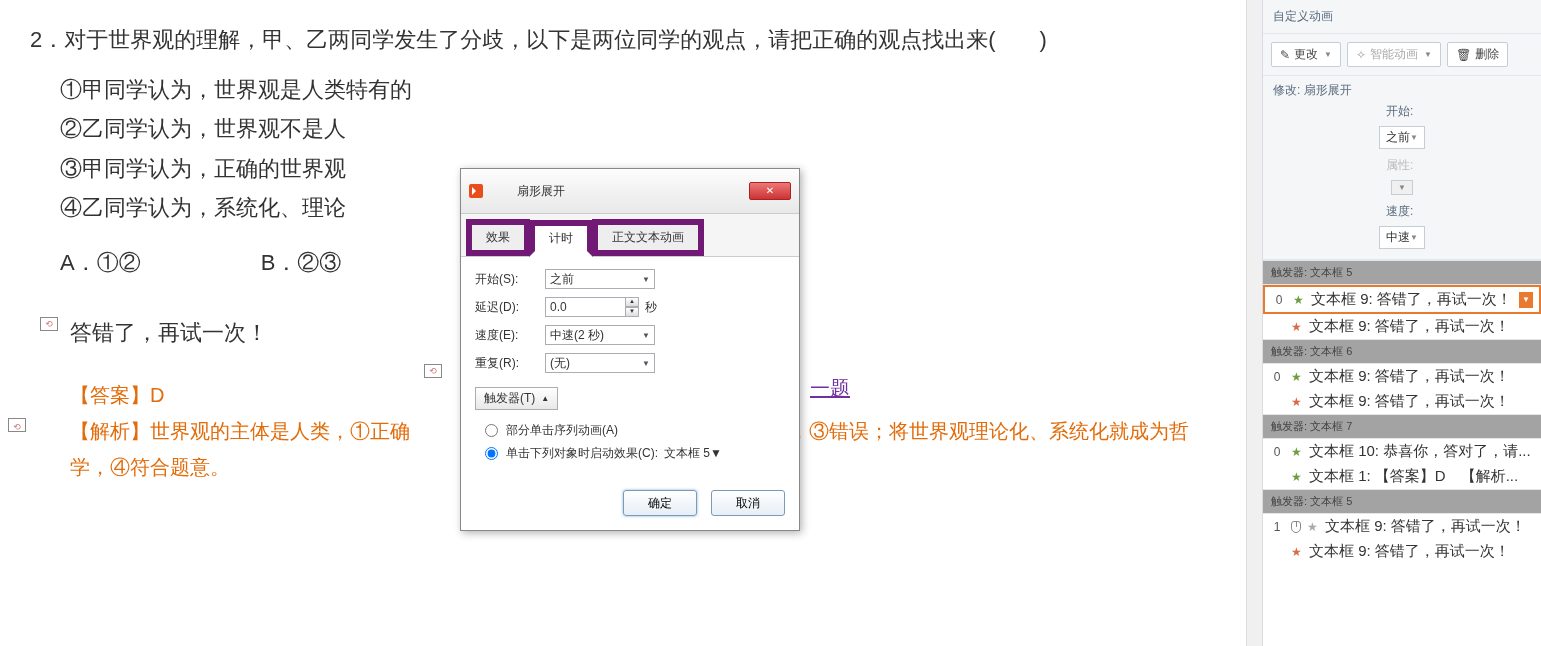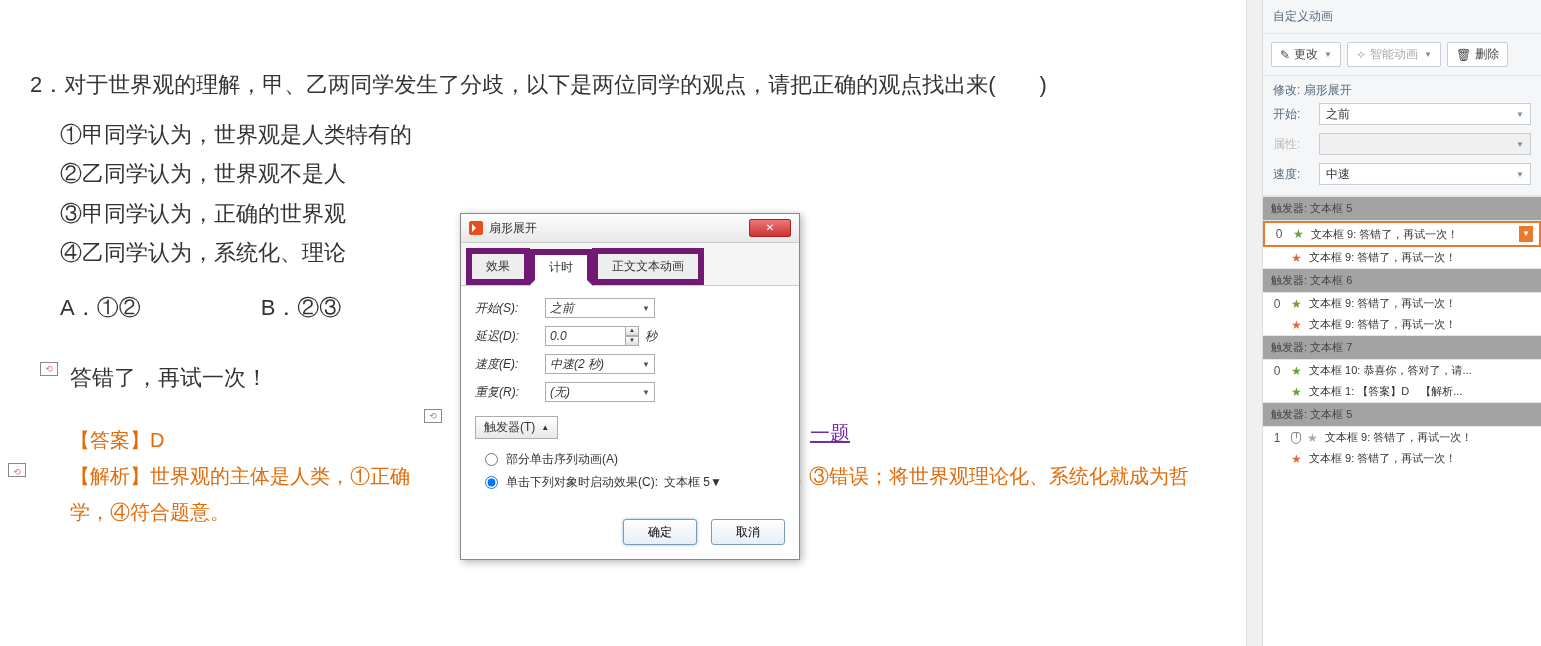--- a/index.html
+++ b/index.html
@@ -1,37 +1,37 @@
 <!DOCTYPE html>
 <html><head>
 <meta charset="utf-8">
 <style>
 * { margin: 0; padding: 0; box-sizing: border-box; font-family: "Microsoft YaHei", SimSun, sans-serif; }
 body { background: #fff; font-size: 12px; color: #333; display: flex; height: 646px; width: 1541px; overflow: hidden; }
-.slide-area { flex: 1; background: #fff; position: relative; padding: 20px 30px; overflow: hidden; margin-top: 45px; }
+.slide-area { flex: 1; background: #fff; position: relative; padding: 20px 30px; overflow: hidden; }
 .slide-content { font-size: 22px; line-height: 1.8; font-family: SimSun, serif; }
 .question-text { margin-bottom: 10px; }
 .options { margin-top: 15px; display: flex; gap: 120px; padding-left: 30px; text-align: center; }
 .feedback { margin-top: 30px; padding-left: 40px; position: relative; }
 .placeholder-icon { position: absolute; left: 10px; top: 4px; width: 18px; height: 14px; border: 1px solid #888; background: #fff; font-size: 9px; text-align: center; line-height: 12px; color: #c77; }
 .answer-block { margin-top: 25px; color: #E36C0A; font-size: 20px; position: relative; padding-left: 40px; }
 .link-text { color: #7030A0; text-decoration: underline; position: absolute; left: 810px; top: 370px; font-size: 20px; }
 
 
 .dialog { position: absolute; left: 460px; top: 168px; width: 340px; background: #fff; border: 1px solid #888; box-shadow: 2px 2px 8px rgba(0,0,0,0.3); font-size: 12px; }
-.dialog-title { background: linear-gradient(#fdfdfd, #e8e8e8); border-bottom: 1px solid #ccc; padding: 5px 8px; display: flex; align-items: center; }
+.dialog-title { background: linear-gradient(#fdfdfd, #e8e8e8); border-bottom: 1px solid #ccc; padding: 13px 8px; display: flex; align-items: center; gap: 28px; }
 .dialog-title-icon { width: 14px; height: 14px; background: #e84e1b; margin-right: 6px; border-radius: 2px; position: relative; }
 .dialog-title-icon::after { content: ''; position: absolute; left: 3px; top: 3px; width: 0; height: 0; border-left: 4px solid white; border-top: 4px solid transparent; border-bottom: 4px solid transparent; }
 .dialog-title-text { flex: 1; font-size: 12px; }
 .dialog-close { background: linear-gradient(#e77, #c33); color: #fff; width: 42px; height: 18px; text-align: center; line-height: 16px; border-radius: 2px; border: 1px solid #a22; cursor: pointer; font-size: 10px; }
 .tabs { display: flex; padding: 5px 5px 0 5px; border-bottom: 1px solid #ccc; background: #f5f5f5; }
 .tab { padding: 4px 14px; border: 6px solid #701a75; background: #eee; margin-right: -1px; cursor: pointer; font-size: 12px; }
 .tab.active { background: #fff; border-bottom-color: #fff; position: relative; top: 1px; }
 .dialog-body { padding: 12px 14px; }
-.form-row { display: flex; align-items: center; margin-bottom: 8px; font-style: italic; }
+.form-row { display: flex; align-items: center; margin-bottom: 8px; }
 .form-row label { width: 70px; }
 .form-row .control { width: 110px; border: 1px solid #abadb3; padding: 1px 4px; height: 20px; font-size: 12px; background: #fff; display: flex; justify-content: space-between; align-items: center; }
 .form-row .arrow { font-size: 8px; color: #555; }
 .form-row .suffix { margin-left: 6px; }
 .spinners { width: 14px; display: flex; flex-direction: column; margin-left: -1px; }
 .spinners div { border: 1px solid #abadb3; height: 10px; font-size: 6px; text-align: center; line-height: 7px; background: linear-gradient(#fff,#ddd); cursor: pointer; }
 .trigger-btn { border: 1px solid #abadb3; padding: 2px 8px; background: linear-gradient(#fff,#e8e8e8); cursor: pointer; display: inline-flex; align-items: center; gap: 6px; margin: 6px 0; }
 .radio-row { display: flex; align-items: center; margin: 6px 0 6px 10px; gap: 6px; }
 .radio-row input { margin-right: 2px; }
 .dialog-buttons { display: flex; justify-content: flex-end; gap: 14px; padding: 10px 14px 14px; }
@@ -39,36 +39,36 @@
 .dialog-buttons button.ok { box-shadow: 0 0 3px rgba(40,120,200,0.6); }
 
 
 .right-panel { width: 279px; background: #f4f6f8; border-left: 1px solid #d8dde3; display: flex; flex-direction: column; font-size: 12px; }
 .panel-title { padding: 8px 10px; color: #5a6b7d; border-bottom: 1px solid #e3e7eb; }
 .toolbar-row { padding: 8px 8px; display: flex; gap: 6px; border-bottom: 1px solid #e3e7eb; }
 .tb-btn { border: 1px solid #c6cdd4; background: #fff; padding: 3px 8px; display: flex; align-items: center; gap: 4px; cursor: pointer; font-size: 12px; color: #444; border-radius: 2px; }
 .tb-btn.disabled { color: #aaa; cursor: default; }
 .tb-btn .caret { font-size: 8px; color: #888; margin-left: 2px; }
 .section-label { padding: 6px 10px 0; color: #5a6b7d; }
-.prop-row { display: flex; align-items: center; padding: 4px 10px; gap: 14px; }
+.prop-row { display: flex; align-items: center; padding: 4px 10px; gap: 6px; flex-direction: column; }
 .prop-row label { width: 32px; color: #5a6b7d; }
 .prop-row .sel { flex: 1; border: 1px solid #c6cdd4; background: #fff; padding: 2px 6px; display: flex; justify-content: space-between; align-items: center; height: 22px; }
 .prop-row .sel.disabled { background: #f0f0f0; color: #aaa; }
 .prop-row .caret { font-size: 8px; color: #888; }
 .anim-list { flex: 1; overflow-y: auto; border-top: 1px solid #e3e7eb; margin-top: 6px; background: #fff; }
 .trigger-header { background: #a3a3a3; padding: 4px 8px; border-top: 1px solid #e3e7eb; border-bottom: 1px solid #e3e7eb; color: #444; font-size: 11px; }
 .anim-item { display: flex; align-items: center; padding: 3px 6px; gap: 6px; cursor: pointer; }
 .anim-item.selected { border: 2px solid #e8792e; background: #fff; }
 .anim-item .ord { width: 16px; text-align: center; color: #555; }
 .anim-item .star { width: 12px; height: 12px; position: relative; }
 .anim-item .star::before { content: '★'; position: absolute; font-size: 12px; line-height: 12px; }
 .star.green::before { color: #6b9e3e; }
 .star.red::before { color: #d96a4a; }
 .star.gray::before { color: #aaa; }
-.anim-item .txt { flex: 1; white-space: nowrap; overflow: hidden; text-overflow: ellipsis; font-size: 11px; }
+.anim-item .txt { flex: 1; white-space: nowrap; overflow: hidden; text-overflow: ellipsis; font-size: 15px; }
 .anim-item .item-caret { width: 14px; background: #e8792e; text-align: center; color: #fff; font-size: 8px; line-height: 16px; height: 16px; }
 .mouse-icon { width: 10px; height: 12px; border: 1px solid #888; border-radius: 3px 3px 5px 5px; position: relative; display: inline-block; }
 .mouse-icon::before { content: ''; position: absolute; top: 0; left: 50%; width: 1px; height: 5px; background: #888; }
 .scrollbar-stub { width: 16px; background: #f0f0f0; border-left: 1px solid #ddd; }
 .placeholder-left { position: absolute; left: 8px; top: 418px; width: 18px; height: 14px; border: 1px solid #888; font-size: 9px; text-align: center; color: #c77; }
 </style>
 </head>
 <body>
 
 <div class="slide-area">

